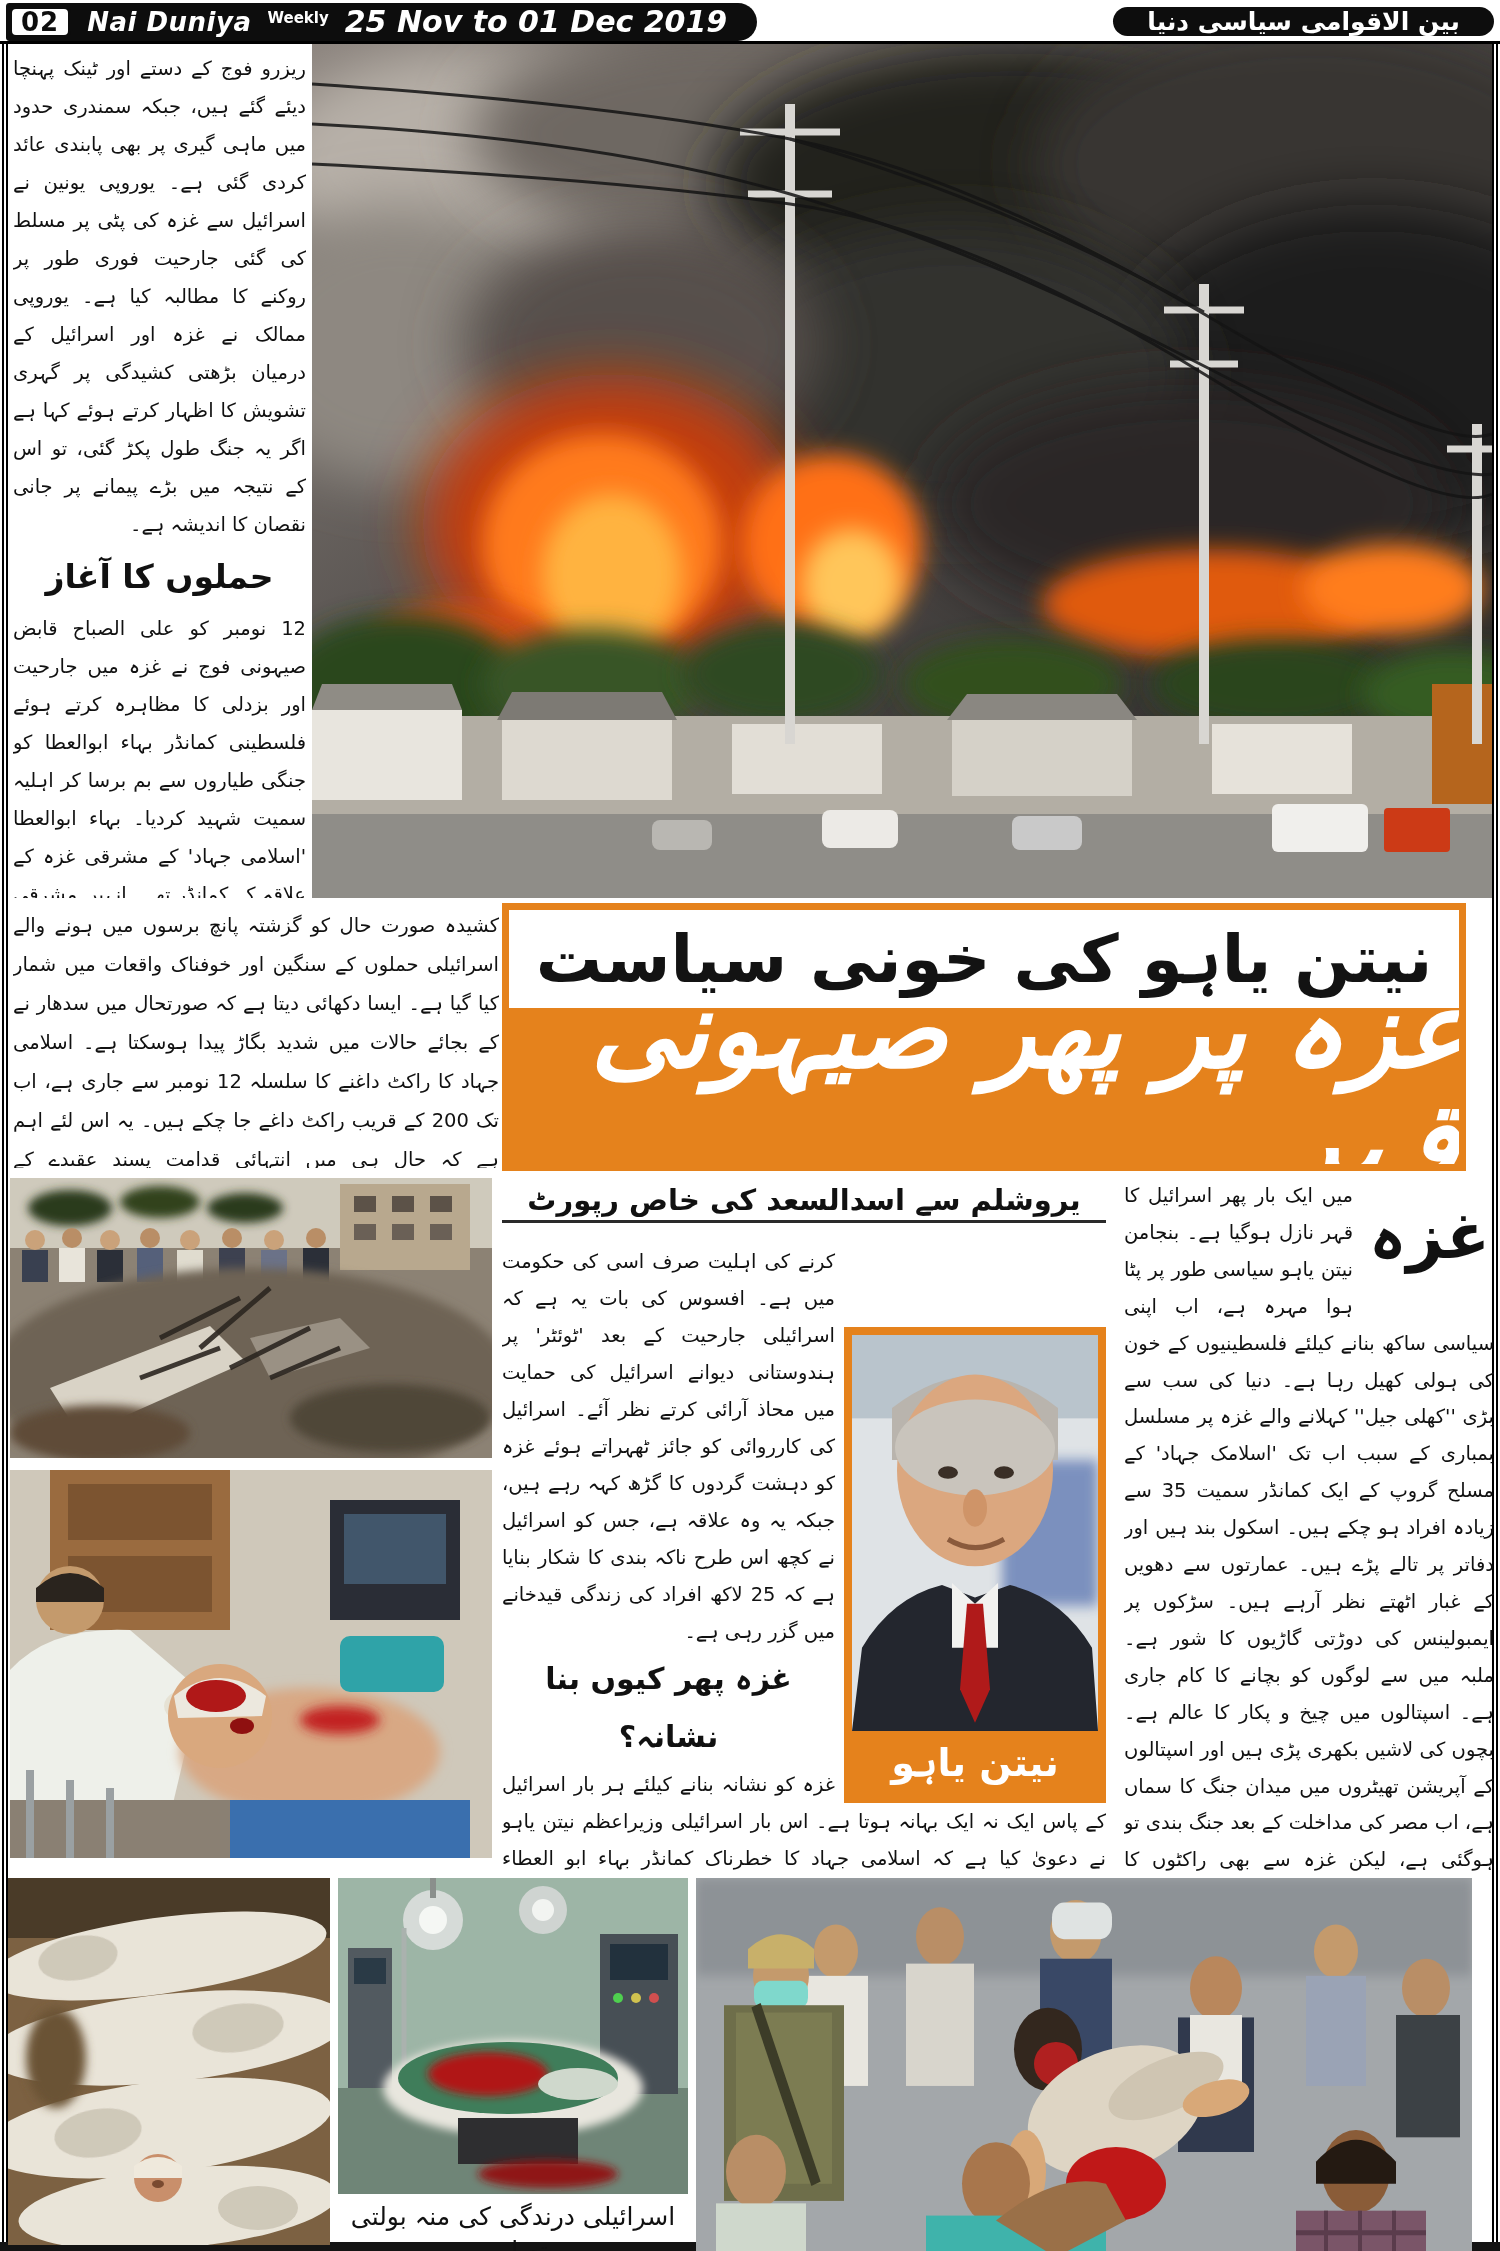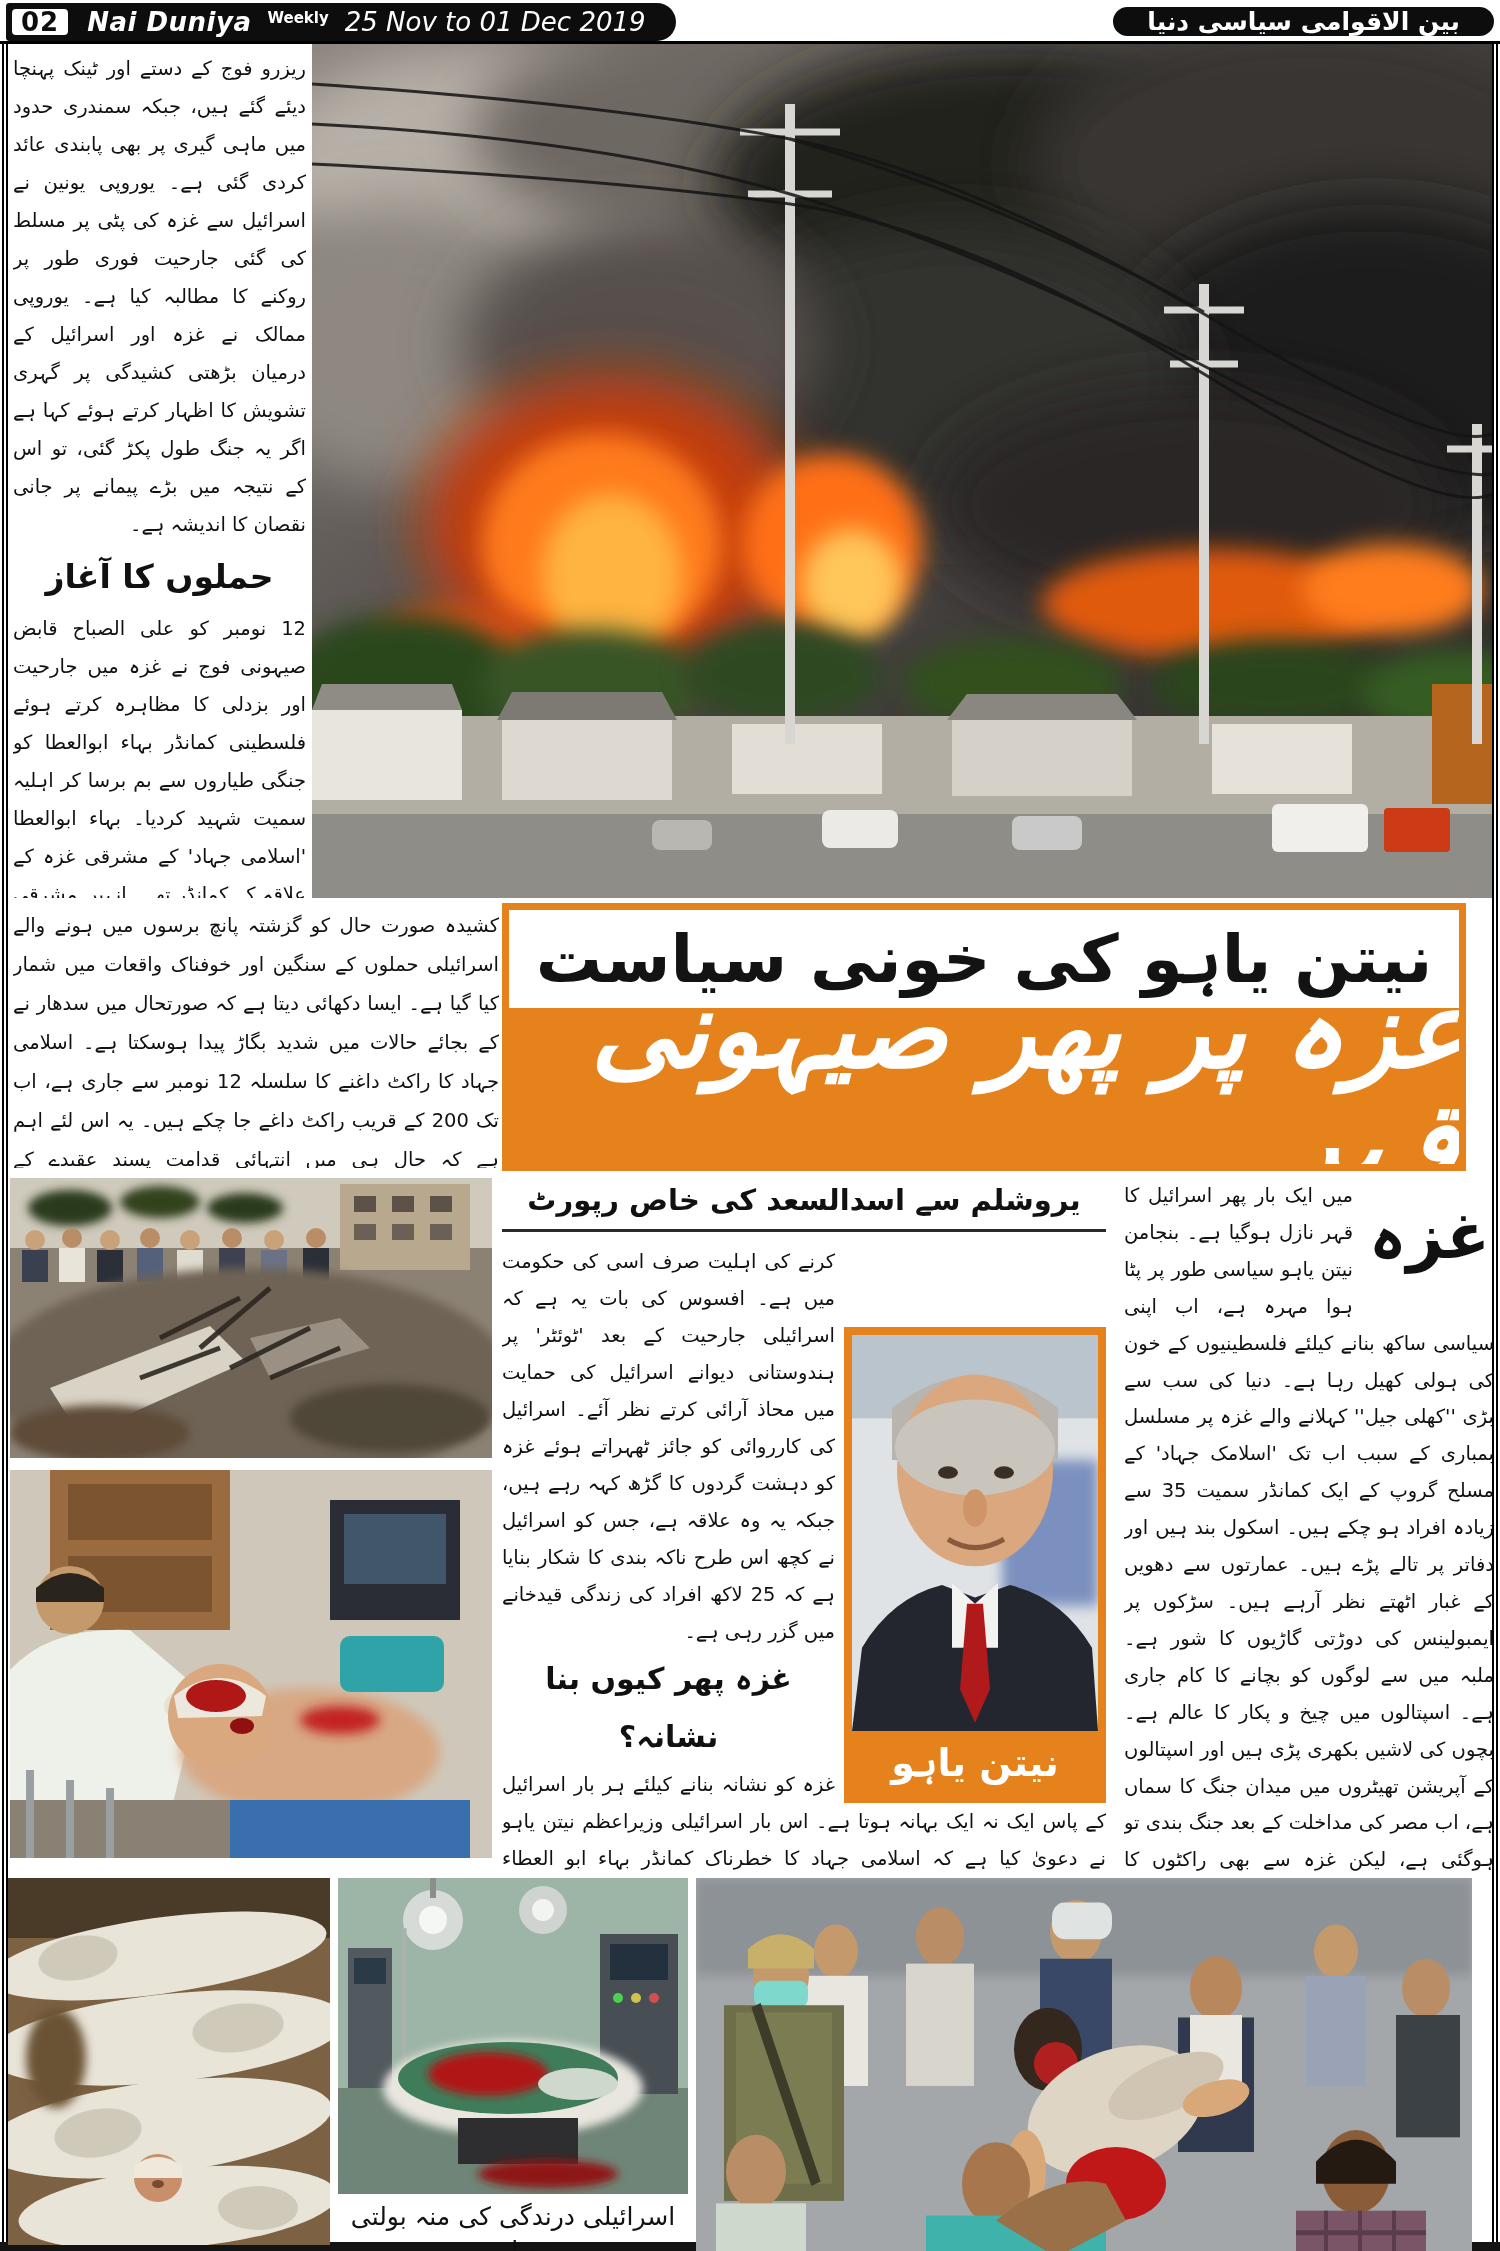--- a/index.html
+++ b/index.html
@@ -13,21 +13,21 @@
   #frame-left{left:2px;} #frame-right{right:2px;}
   #frame-bottom{position:absolute;left:0;right:0;bottom:0;height:9px;background:#141414;}
   
   #header{position:absolute;top:3px;left:6px;right:6px;height:37px;display:flex;align-items:center;}
   .hdr-band{background:#0d0d0d;color:#fff;display:flex;align-items:center;}
   #hdr-left{border-radius:4px 22px 22px 4px;padding:0 30px 0 3px;gap:16px;}
   #page-num{background:#fff;color:#0d0d0d;border:3px solid #0d0d0d;border-radius:7px;
     font-weight:700;font-size:26px;line-height:26px;padding:0 9px;letter-spacing:1px;}
   #masthead{font-weight:700;font-size:26px;font-style:italic;letter-spacing:.5px;}
   #weekly{font-weight:700;font-size:15px;margin:6px 0 14px 0;}
-  #date-range{font-weight:400;font-size:26px;font-style:italic;}
+  #date-range{font-weight:700;font-size:30px;font-style:italic;}
   #hdr-stripes{flex:1;margin:1px 0;background:repeating-linear-gradient(180deg,#0d0d0d 0 2.4px,#fff 2.4px 5.3px);}
   #hdr-right{border-radius:20px;padding:0 34px;font-weight:700;font-size:25px;direction:rtl;}
   #hdr-rule{position:absolute;top:41px;left:0;right:0;height:3px;background:#000;}
   
   .urdu{direction:rtl;text-align:justify;overflow:hidden;}
   #left-col-a{position:absolute;left:13px;top:50px;width:293px;height:848px;
     font-size:19.5px;line-height:38px;}
   .col-head{text-align:center;font-weight:700;font-size:33px;line-height:66px;}
   #left-col-b{position:absolute;left:13px;top:906px;width:486px;height:262px;
     font-size:19.5px;line-height:39px;}
@@ -37,21 +37,21 @@
   
   #headline-block{position:absolute;left:502px;top:903px;width:964px;height:268px;
     background:#e5821c;border:7px solid #e5821c;box-sizing:border-box;}
   #kicker-band{background:#fff;height:98px;display:flex;align-items:center;justify-content:center;}
   #kicker-band span{font-weight:700;font-size:66px;color:#131313;direction:rtl;}
   #main-band{height:156px;display:flex;align-items:center;justify-content:center;overflow:hidden;}
   #main-band span{font-weight:700;font-size:106px;color:#fff;direction:rtl;line-height:1.05;font-style:italic;}
   
   #byline{position:absolute;left:502px;top:1180px;width:604px;text-align:center;
     font-weight:700;font-size:29px;line-height:40px;direction:rtl;
-    padding-bottom:9px;border-bottom:3px solid #2a2a2a;}
+    border-bottom:3px solid #2a2a2a;}
   #middle-col{position:absolute;left:502px;top:1243px;width:604px;height:637px;
     font-size:19.5px;line-height:37px;}
   #netanyahu{float:right;width:262px;height:476px;margin-top:84px;margin-left:9px;
     background:#e5821c;padding:8px;box-sizing:border-box;display:flex;flex-direction:column;}
   #net-photo{flex:1;width:100%;}
   #net-caption{height:64px;display:flex;align-items:center;justify-content:center;
     color:#fff;font-weight:700;font-size:38px;direction:rtl;}
   .mid-subhead{text-align:center;font-weight:700;font-size:30px;line-height:58px;}
   
   #right-col{position:absolute;left:1124px;top:1178px;width:370px;height:702px;

